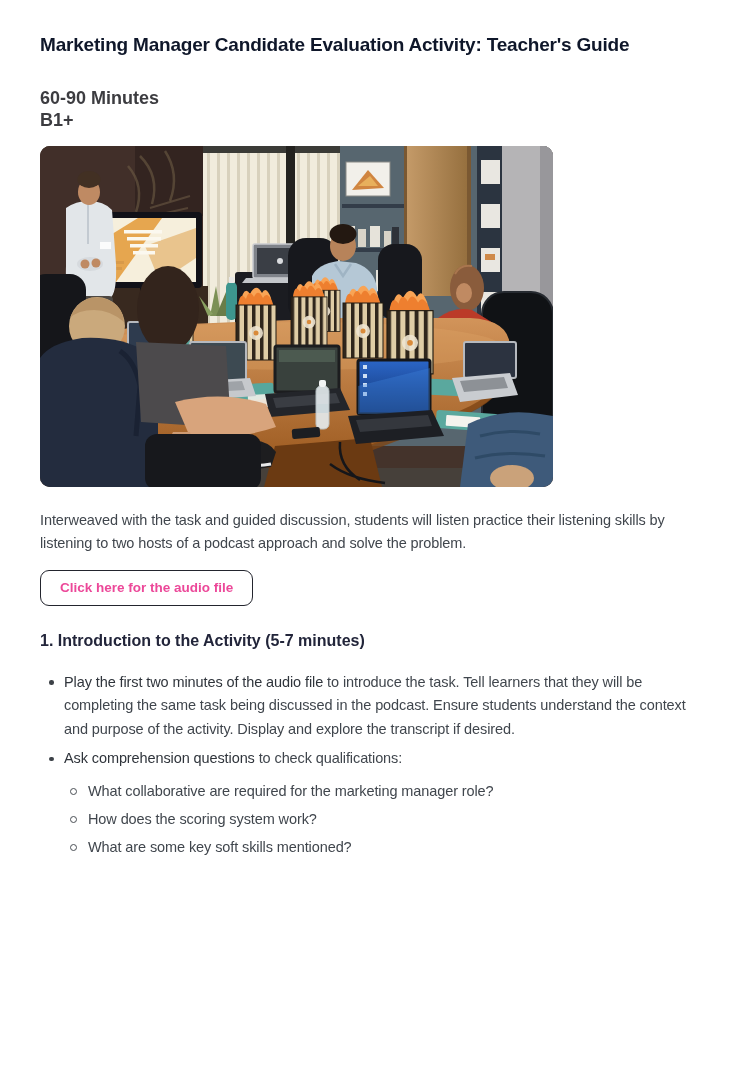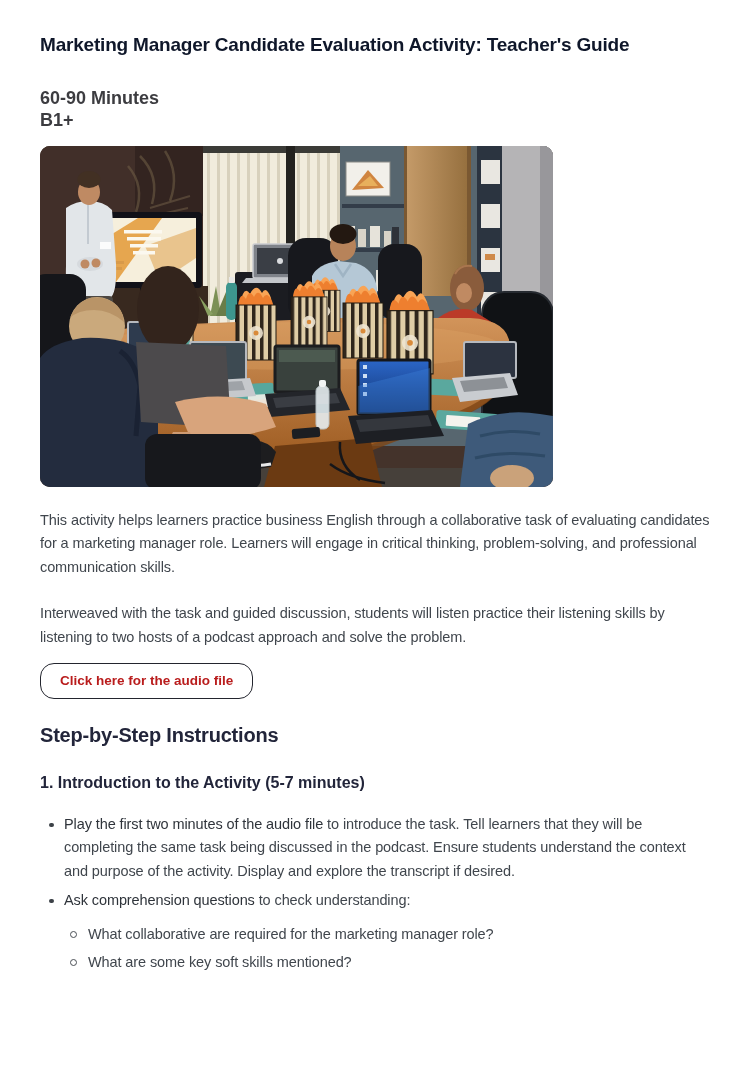--- a/index.html
+++ b/index.html
@@ -24,22 +24,22 @@
 
   .h-overview { margin:24px 0 0 0; font-size:17.5px; line-height:21px; font-weight:700; color:#22253a; }
   .body-p {
     margin:22px 0 0 0; font-size:14.5px; line-height:23.4px; color:#40464d;
     max-width:700px; letter-spacing:-0.1px;
   }
   .body-p + .body-p { margin-top:23px; }
 
   .btn-row { margin-top:14px; }
   .audio-btn {
-    display:inline-block; background:#ffffff; border:1.5px solid #23252e; border-radius:14px;
-    padding:10px 19px; font-family:inherit; font-size:13.5px; font-weight:700; color:#b91c1c;
+    display:inline-block; background:#ffffff; border:1.5px solid #23252e; border-radius:9px;
+    padding:10px 19px; font-family:inherit; font-size:13.5px; font-weight:700; color:#ec4899;
     line-height:14px; cursor:pointer;
   }
 
   .h-steps { margin:24px 0 0 0; font-size:20px; line-height:25px; font-weight:700; color:#22253a; letter-spacing:-0.2px; }
   .h-step1 { margin:24px 0 0 0; font-size:16px; line-height:21px; font-weight:700; color:#22253a; }
 
   ul.bullets { margin:20px 0 0 0; padding:0; list-style:none; }
   ul.bullets > li {
     position:relative; padding-left:24px; margin-bottom:6px;
     font-size:14.5px; line-height:23.4px; max-width:672px; letter-spacing:-0.1px;
@@ -294,37 +294,36 @@
         <path d="M195,296 Q226,290 236,306 L231,321 Q205,326 190,316 Z" fill="#1d1d1f"></path>
         <path d="M194,315 Q212,322 231,318" stroke="#e8e8e8" stroke-width="3" fill="none"></path>
         <rect x="105" y="288" width="116" height="56" rx="12" fill="#17181c"></rect>
 
         <path d="M428,278 Q460,262 500,268 L513,270 L513,341 L420,341 Z" fill="#3e5a7a"></path>
         <path d="M440,290 Q470,282 500,288 M435,312 Q468,304 505,310" stroke="#2e4a66" stroke-width="3" fill="none"></path>
         <ellipse cx="472" cy="332" rx="22" ry="13" fill="#caa27a"></ellipse>
       </svg>
     </div>
 
-    <p class="body-p">This activity helps learners practice business English through a collaborative task of evaluating candidates for a marketing manager role. Learners will engage in critical thinking, problem-solving, and professional communication skills.</p>
     <p class="body-p">Interweaved with the task and guided discussion, students will listen practice their listening skills by listening to two hosts of a podcast approach and solve the problem.</p>
 
     <div class="btn-row">
       <button class="audio-btn">Click here for the audio file</button>
     </div>
 
-    <h2 class="h-steps">Step-by-Step Instructions</h2>
     <h3 class="h-step1">1. Introduction to the Activity (5-7 minutes)</h3>
 
     <ul class="bullets">
       <li>
         <span class="bullet-lead">Play the first two minutes of the audio file</span><span> to introduce the task. Tell learners that they will be completing the same task being discussed in the podcast. Ensure students understand the context and purpose of the activity. Display and explore the transcript if desired.</span>
       </li>
       <li>
-        <span class="bullet-lead">Ask comprehension questions</span><span> to check understanding:</span>
+        <span class="bullet-lead">Ask comprehension questions</span><span> to check qualifications:</span>
         <ul class="subs">
           <li>What collaborative are required for the marketing manager role?</li>
+          <li>How does the scoring system work?</li>
           <li>What are some key soft skills mentioned?</li>
         </ul>
       </li>
     </ul>
 
   </div>
 </div>
 
 </body></html>

